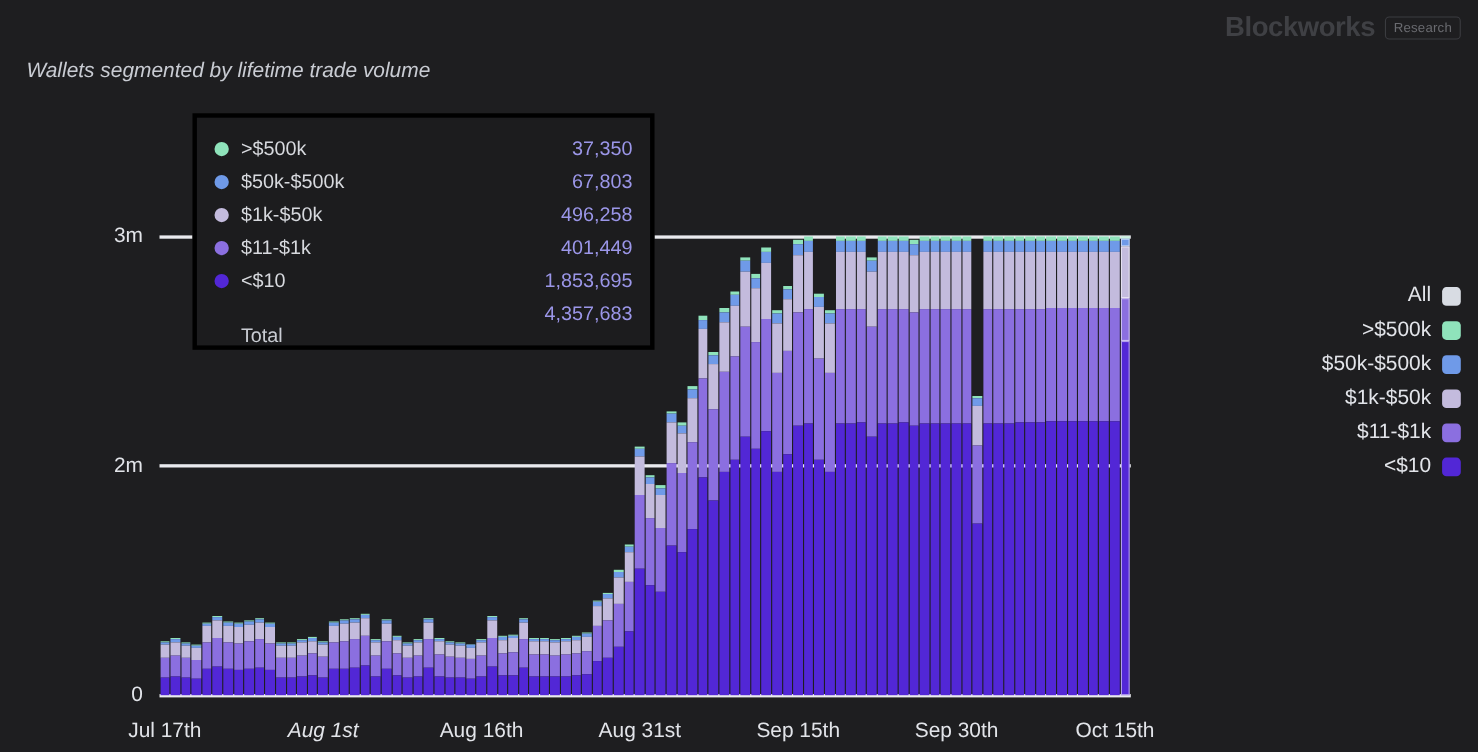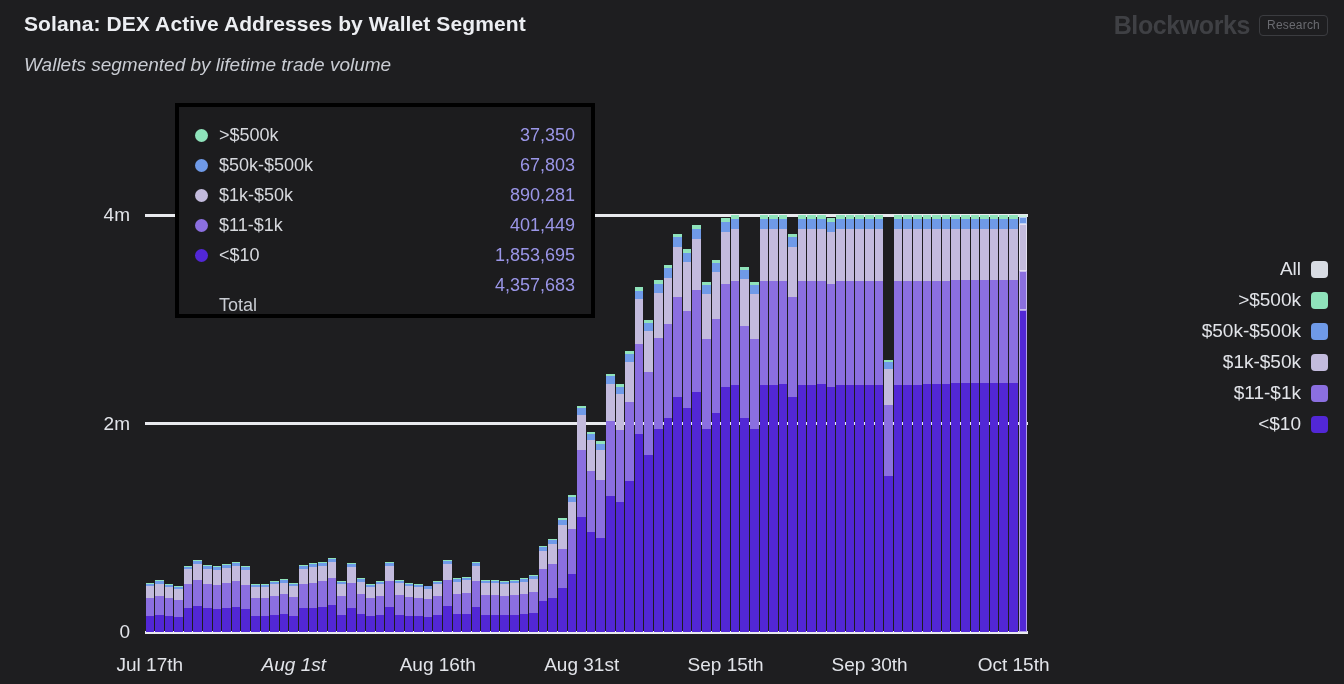--- a/index.html
+++ b/index.html
@@ -90,21 +90,20 @@
   .tt-val {
     margin-left: auto; font-size: 18px; color: #9b96e8; white-space: nowrap;
   }
   .tt-row.total .tt-dot { visibility: hidden; }
   .tt-row.total .tt-name { color: #c9ccd3; margin-top: 40px; }
 </style>
 </head>
 <body>
 <div id="root">
 
-<div id="chart-title">Solana: DEX Active Addresses by Wallet Segment</div>
 <div id="brand">
   <span id="brand-name">Blockworks</span>
   <span id="brand-badge">Research</span>
 </div>
 
 <div id="chart-subtitle">Wallets segmented by lifetime trade volume</div>
 
 <div id="plot">
   <div id="gridlines">
         <div class="gridline zero" style="top: 630.5px;"></div>
@@ -112,21 +111,21 @@
         <div class="gridline" style="top: 213.5px;"></div>
       </div>
   <div id="yticks">
         <div class="ytick-wrap" style="top: 632px;">
           <div class="ytick-label">0</div>
         </div>
         <div class="ytick-wrap" style="top: 423.5px;">
           <div class="ytick-label">2m</div>
         </div>
         <div class="ytick-wrap" style="top: 215px;">
-          <div class="ytick-label">4m</div>
+          <div class="ytick-label">3m</div>
         </div>
       </div>
   <div id="bars" style="height: 417px;">
         <div class="bar" title="Jul 17" style="width: 9.59783px; padding-left: 0.5px; padding-right: 0.5px;">
           <div class="seg" style="height: 0.834px; background: rgb(143, 227, 187);"></div>
           <div class="seg" style="height: 2.2935px; background: rgb(111, 154, 232);"></div>
           <div class="seg" style="height: 11.4675px; background: rgb(195, 187, 221);"></div>
           <div class="seg" style="height: 18.765px; background: rgb(139, 111, 224);"></div>
           <div class="seg" style="height: 15.6375px; background: rgb(82, 39, 214);"></div>
         </div>
@@ -814,21 +813,21 @@
           <span class="tt-val">37,350</span>
         </div>
         <div class="tt-row">
           <span class="tt-dot" style="background: rgb(111, 154, 232);"></span>
           <span class="tt-name">$50k-$500k</span>
           <span class="tt-val">67,803</span>
         </div>
         <div class="tt-row">
           <span class="tt-dot" style="background: rgb(195, 187, 221);"></span>
           <span class="tt-name">$1k-$50k</span>
-          <span class="tt-val">890,281</span>
+          <span class="tt-val">496,258</span>
         </div>
         <div class="tt-row">
           <span class="tt-dot" style="background: rgb(139, 111, 224);"></span>
           <span class="tt-name">$11-$1k</span>
           <span class="tt-val">401,449</span>
         </div>
         <div class="tt-row">
           <span class="tt-dot" style="background: rgb(82, 39, 214);"></span>
           <span class="tt-name">&lt;$10</span>
           <span class="tt-val">1,853,695</span>

